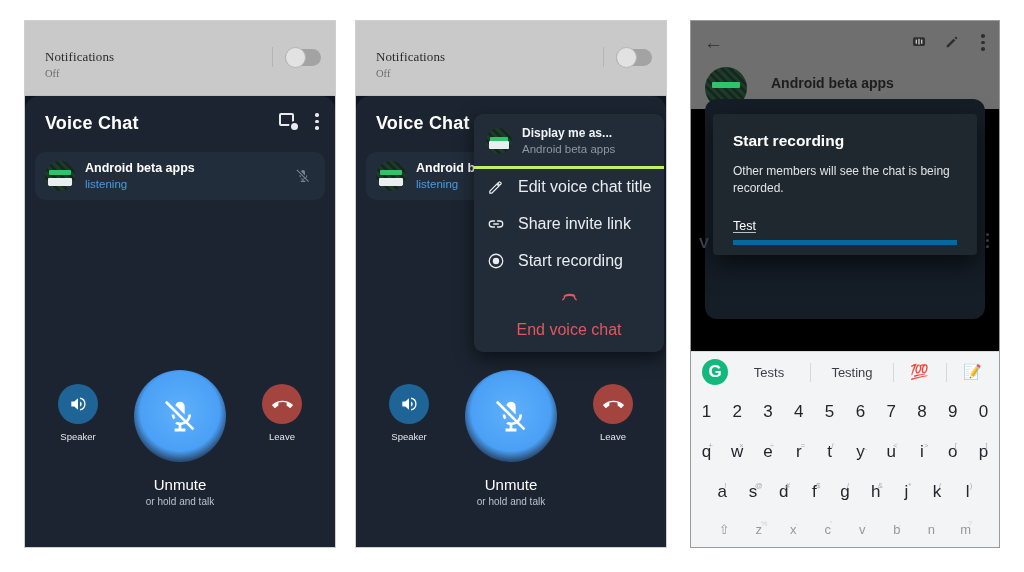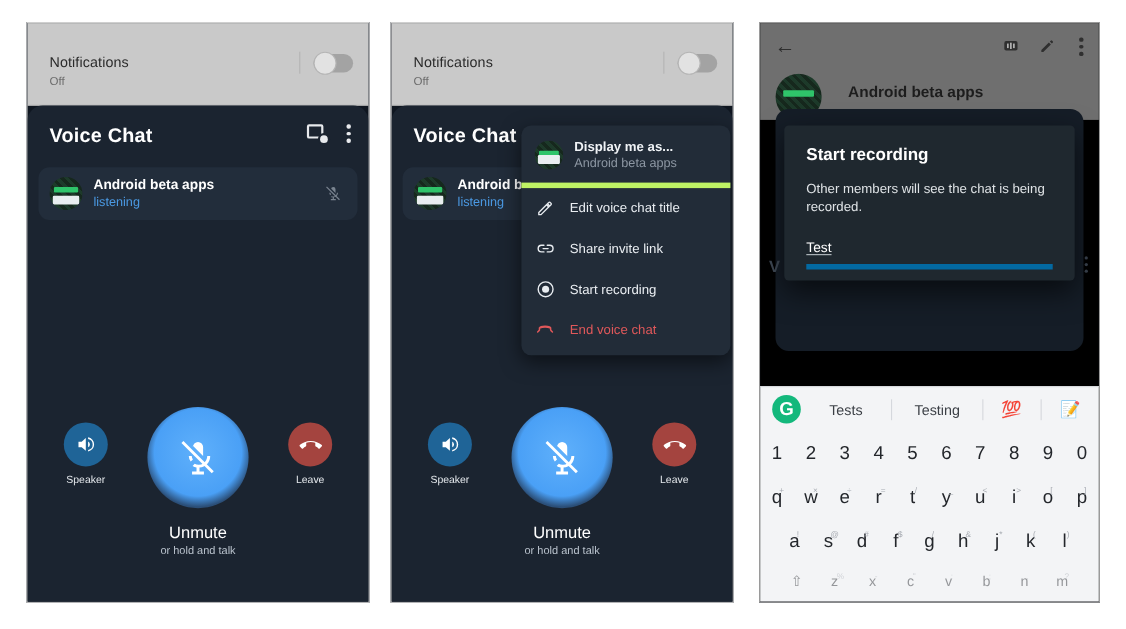--- a/index.html
+++ b/index.html
@@ -23,20 +23,21 @@
   #panel1 { left: 24px;  width: 312px; }
   #panel2 { left: 355px; width: 312px; }
   #panel3 { left: 690px; width: 310px; border-color:#9a9a9a; }
 
   
   .notif-strip {
     position: relative;
     height: 75px;
     background: #c9c9c9;
     border-bottom: 1px solid #bdbdbd;
+    font-family: Liberation Serif, serif;
   }
   .notif-title {
     position:absolute; left:20px; top:28px;
     font-size: 13px; color:#2b2b2b; letter-spacing:.1px;
   }
   .notif-sub {
     position:absolute; left:20px; top:47px;
     font-size:10.5px; color:#6d6d6d;
   }
   .notif-divider {
@@ -150,31 +151,31 @@
     left:118px; top:93px; width:190px;
     background:#222c38;
     border-radius:9px;
     box-shadow: 0 6px 18px rgba(0,0,0,.55);
     padding: 6px 0 4px 0;
     z-index: 5;
   }
   .menu-head {
     display:flex; align-items:center; gap:10px;
     padding: 6px 12px 9px 12px;
-    border-bottom:5px solid #bef264;
+    border-bottom:3px solid #bef264;
   }
   .menu-head .avatar { margin-left:0; width:26px; height:26px; }
   .mh-title { font-size:12px; font-weight:bold; color:#f0f3f6; line-height:1.3; }
   .mh-sub   { font-size:11.5px; color:#8d97a3; line-height:1.3; }
   .menu-item {
     display:flex; align-items:center; gap:13px;
     padding: 9px 12px;
-    font-size:12px; color:#e9edf1;
-  }
-  .menu-item.danger { color:#e0585a; }
+    font-size:16px; color:#e9edf1;
+  }
+  .menu-item.danger { color:#e0585a;flex-direction:column; }
   .mi-icon { width:19px; height:19px; flex:none; display:flex; align-items:center; justify-content:center; }
 
   
   .p3-bg { position:absolute; inset:0; background:#000000; }
   .p3-chat-top {
     position:absolute; left:0; right:0; top:0; height:88px;
     background:#6f6f6f;
   }
   .p3-appbar { position:relative; height:44px; }
   .p3-back {

